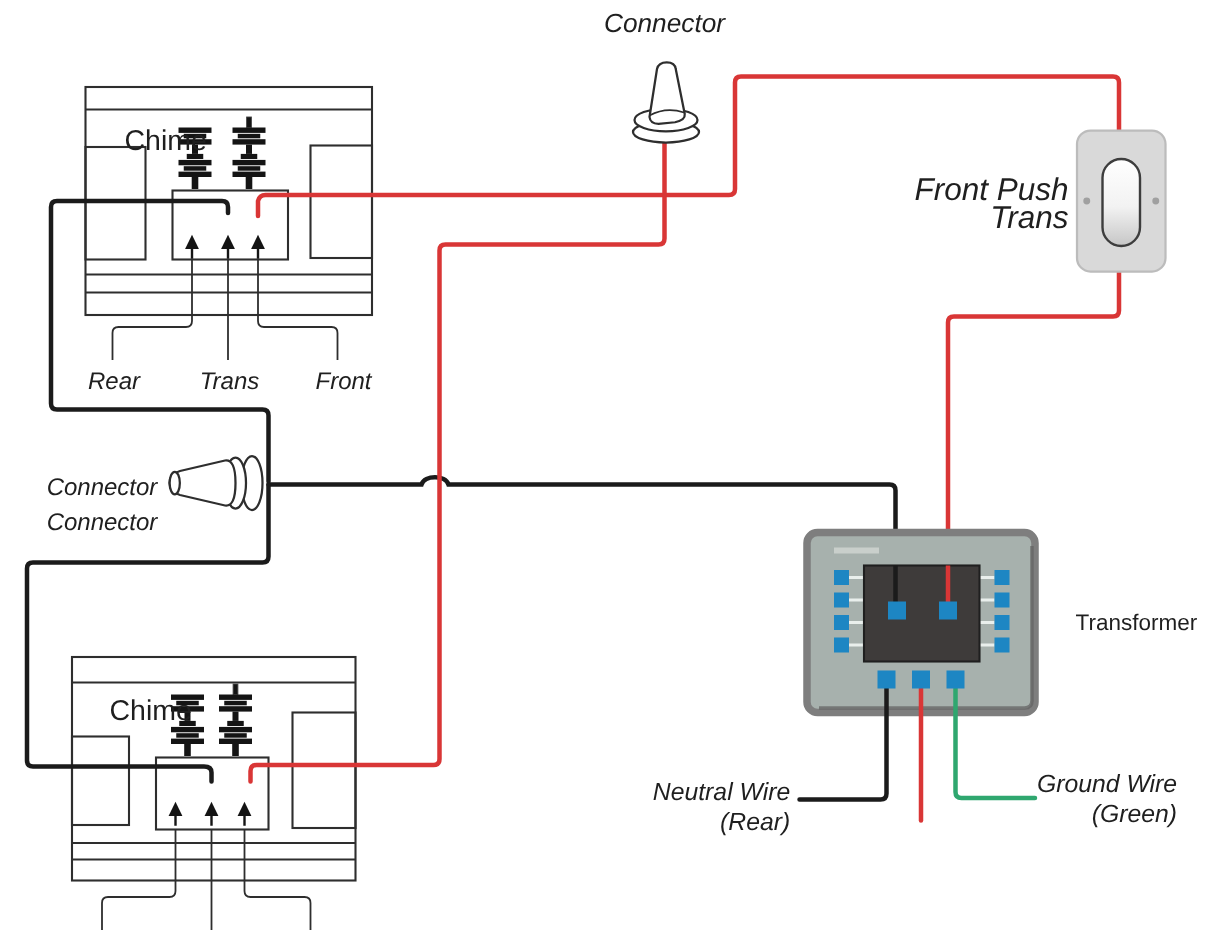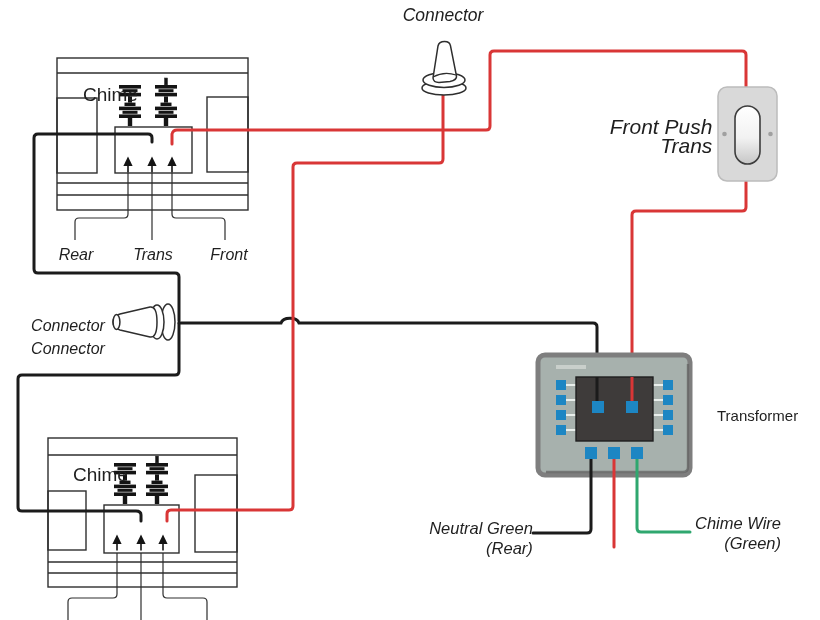--- a/index.html
+++ b/index.html
@@ -185,27 +185,27 @@
   </div>
 
   <div class="lbl f18 center" style="left:68px;top:314px">
     <div>Connector</div>
     <div>Connector</div>
   </div>
 
   <div class="lbl f17" style="left:717px;top:406px;font-size:15px">Transformer</div>
 
   <div class="lbl f16 center" style="left:481px;top:518px">
-    <div>Neutral Green</div>
+    <div>Neutral Wire</div>
     <div>(Rear)</div>
   </div>
 
 
   <div class="lbl f16 center" style="left:738px;top:513px">
-    <div>Chime Wire</div>
+    <div>Ground Wire</div>
     <div>(Green)</div>
   </div>
 
   <div class="lbl f14" style="left:83px;top:87px">Chime</div>
   <div class="lbl f14" style="left:73px;top:467px">Chime</div>
 
   <div class="lbl f18 center" style="left:76px;top:243px">Rear</div>
   <div class="lbl f18 center" style="left:153px;top:243px">Trans</div>
   <div class="lbl f18 center" style="left:229px;top:243px">Front</div>
 

